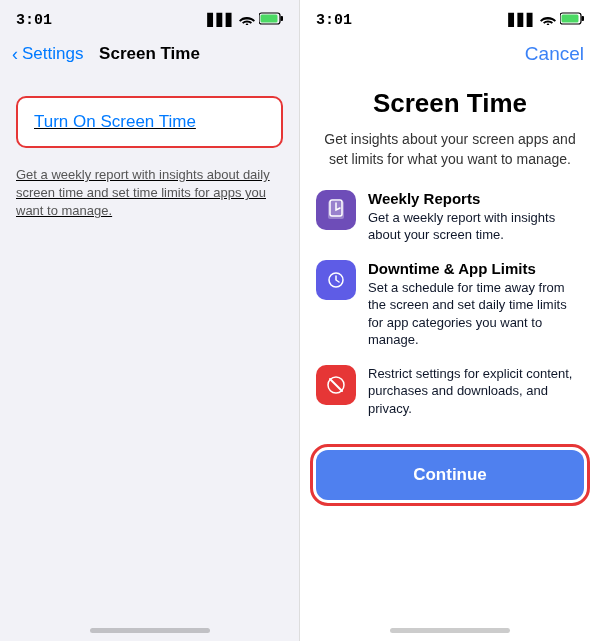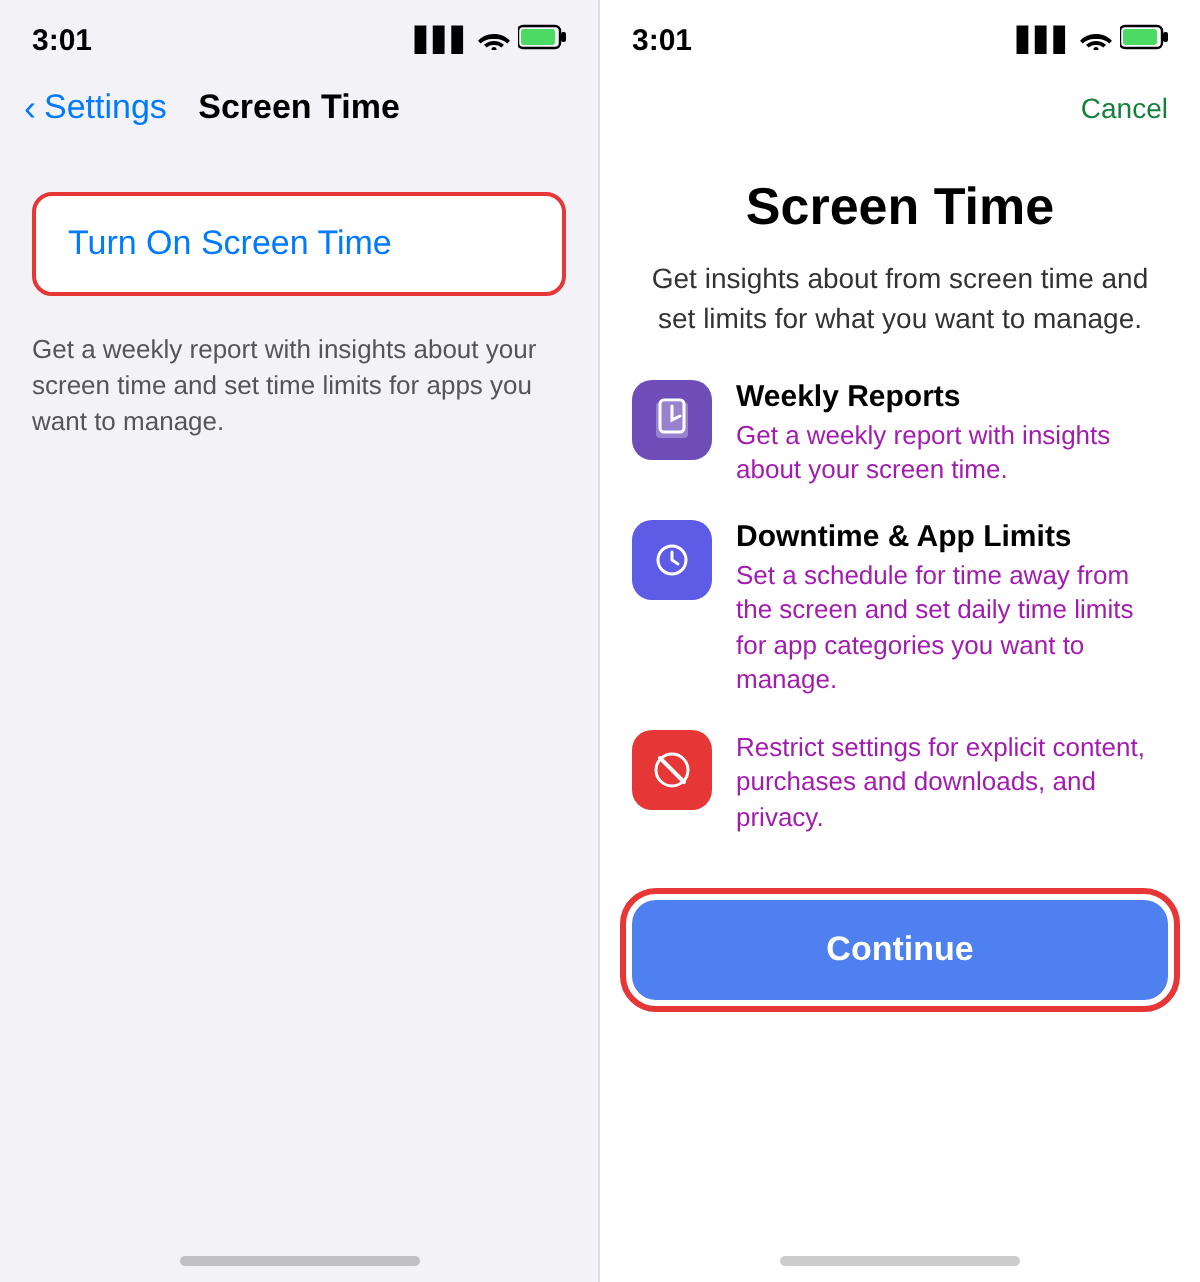--- a/index.html
+++ b/index.html
@@ -27,20 +27,21 @@
       display: flex;
       align-items: center;
       justify-content: space-between;
       padding: 8px 16px 4px 16px;
       height: 36px;
     }
     .status-time {
       font-size: 15px;
       font-weight: 600;
       color: #000;
+      font-family: Liberation Mono, monospace;
     }
     .status-icons {
       display: flex;
       gap: 4px;
       align-items: center;
     }
     .status-icons span {
       font-size: 12px;
       color: #000;
     }
@@ -70,20 +71,21 @@
       font-weight: 600;
       color: #000;
       position: absolute;
       left: 50%;
       transform: translateX(-50%);
       top: 44px;
     }
 
     .left-content {
       padding: 12px 0 0 0;
+      text-decoration: underline;
     }
 
     .turn-on-btn {
       margin: 8px 16px;
       background: #fff;
       border: 2px solid #e63636;
       border-radius: 10px;
       padding: 14px 16px;
       cursor: pointer;
     }
@@ -131,22 +133,22 @@
     }
 
     .nav-bar-right {
       display: flex;
       align-items: center;
       justify-content: flex-end;
       padding: 4px 16px 8px 16px;
       height: 40px;
     }
     .cancel-btn {
-      color: #15803d;
-      font-size: 14px;
+      color: #3b82f6;
+      font-size: 19px;
       cursor: pointer;
     }
 
     .right-content {
       flex: 1;
       padding: 8px 16px 16px 16px;
       overflow-y: auto;
     }
 
     .screen-time-title {
@@ -201,21 +203,21 @@
 
     .feature-title {
       font-size: 15px;
       font-weight: 700;
       color: #000;
       margin-bottom: 2px;
     }
 
     .feature-desc {
       font-size: 13px;
-      color: #a21caf;
+      color: #0f172a;
       line-height: 1.35;
     }
 
     .continue-btn-wrapper {
       padding: 0 0 12px 0;
       position: relative;
     }
 
     .continue-btn {
       width: 100%;
@@ -272,21 +274,21 @@
       <span class="back-chevron">‹</span>
       <span>Settings</span>
     </div>
     <span class="nav-title-left">Screen Time</span>
   </div>
 
   <div class="left-content">
     <div class="turn-on-btn">
       <span class="turn-on-btn-text">Turn On Screen Time</span>
     </div>
-    <p class="left-description">Get a weekly report with insights about your screen time and set time limits for apps you want to manage.</p>
+    <p class="left-description">Get a weekly report with insights about daily screen time and set time limits for apps you want to manage.</p>
   </div>
 
   <div class="home-indicator-left"></div>
 </div>
 
 <div class="right-panel">
 
   <div class="status-bar-right">
     <span class="status-time">3:01</span>
     <div class="status-icons">
@@ -305,21 +307,21 @@
       </span>
     </div>
   </div>
 
   <div class="nav-bar-right">
     <span class="cancel-btn">Cancel</span>
   </div>
 
   <div class="right-content">
     <h1 class="screen-time-title">Screen Time</h1>
-    <p class="screen-time-subtitle">Get insights about from screen time and set limits for what you want to manage.</p>
+    <p class="screen-time-subtitle">Get insights about your screen apps and set limits for what you want to manage.</p>
 
     <div class="feature-list">
 
       <div class="feature-item">
         <div class="feature-icon icon-purple">
           <svg width="22" height="22" viewBox="0 0 22 22" fill="white">
             <rect x="3" y="2" width="16" height="18" rx="2" fill="white" opacity="0.3"></rect>
             <rect x="5" y="1" width="12" height="16" rx="2" fill="none" stroke="white" stroke-width="1.5"></rect>
             <path d="M11 4 L11 11 L15 9" stroke="white" stroke-width="1.5" fill="none" stroke-linecap="round"></path>
           </svg>

